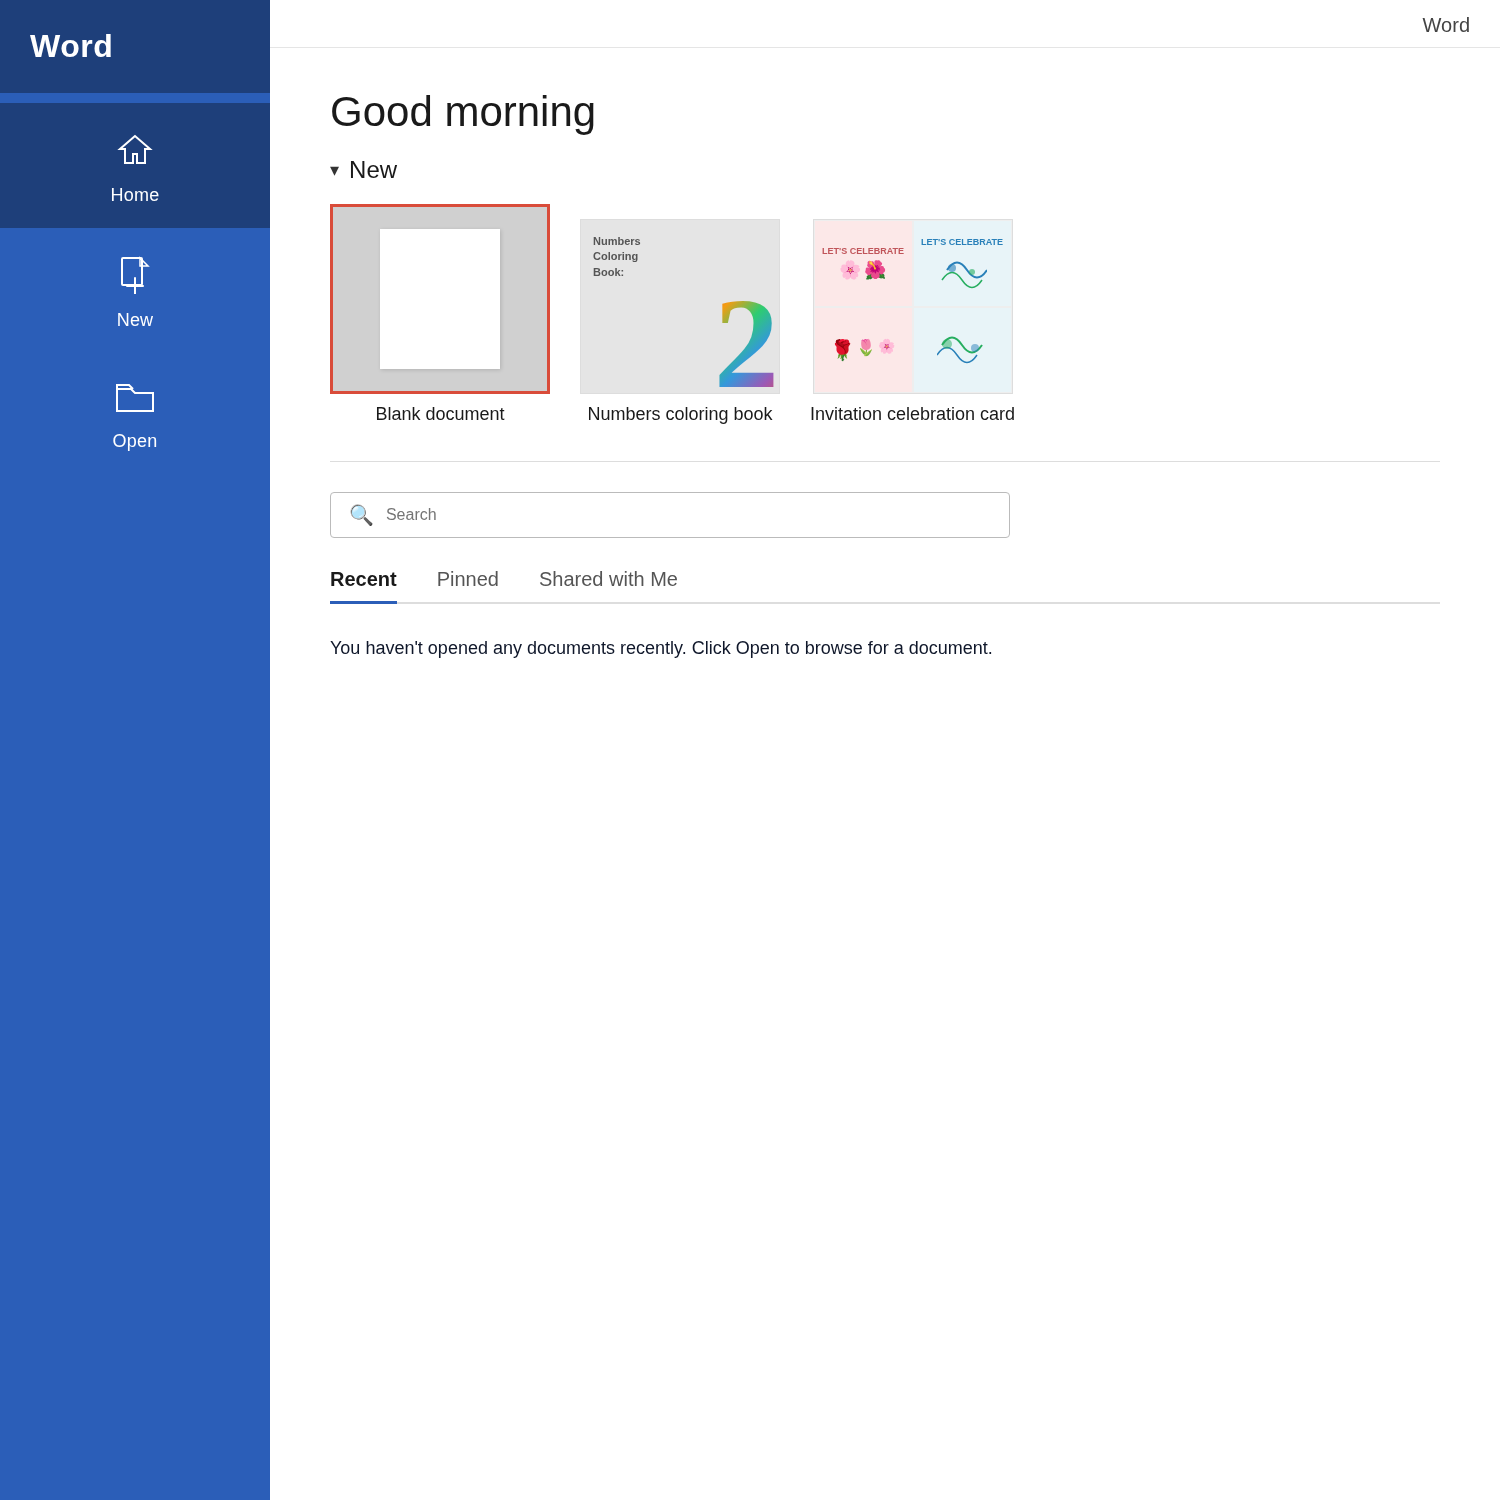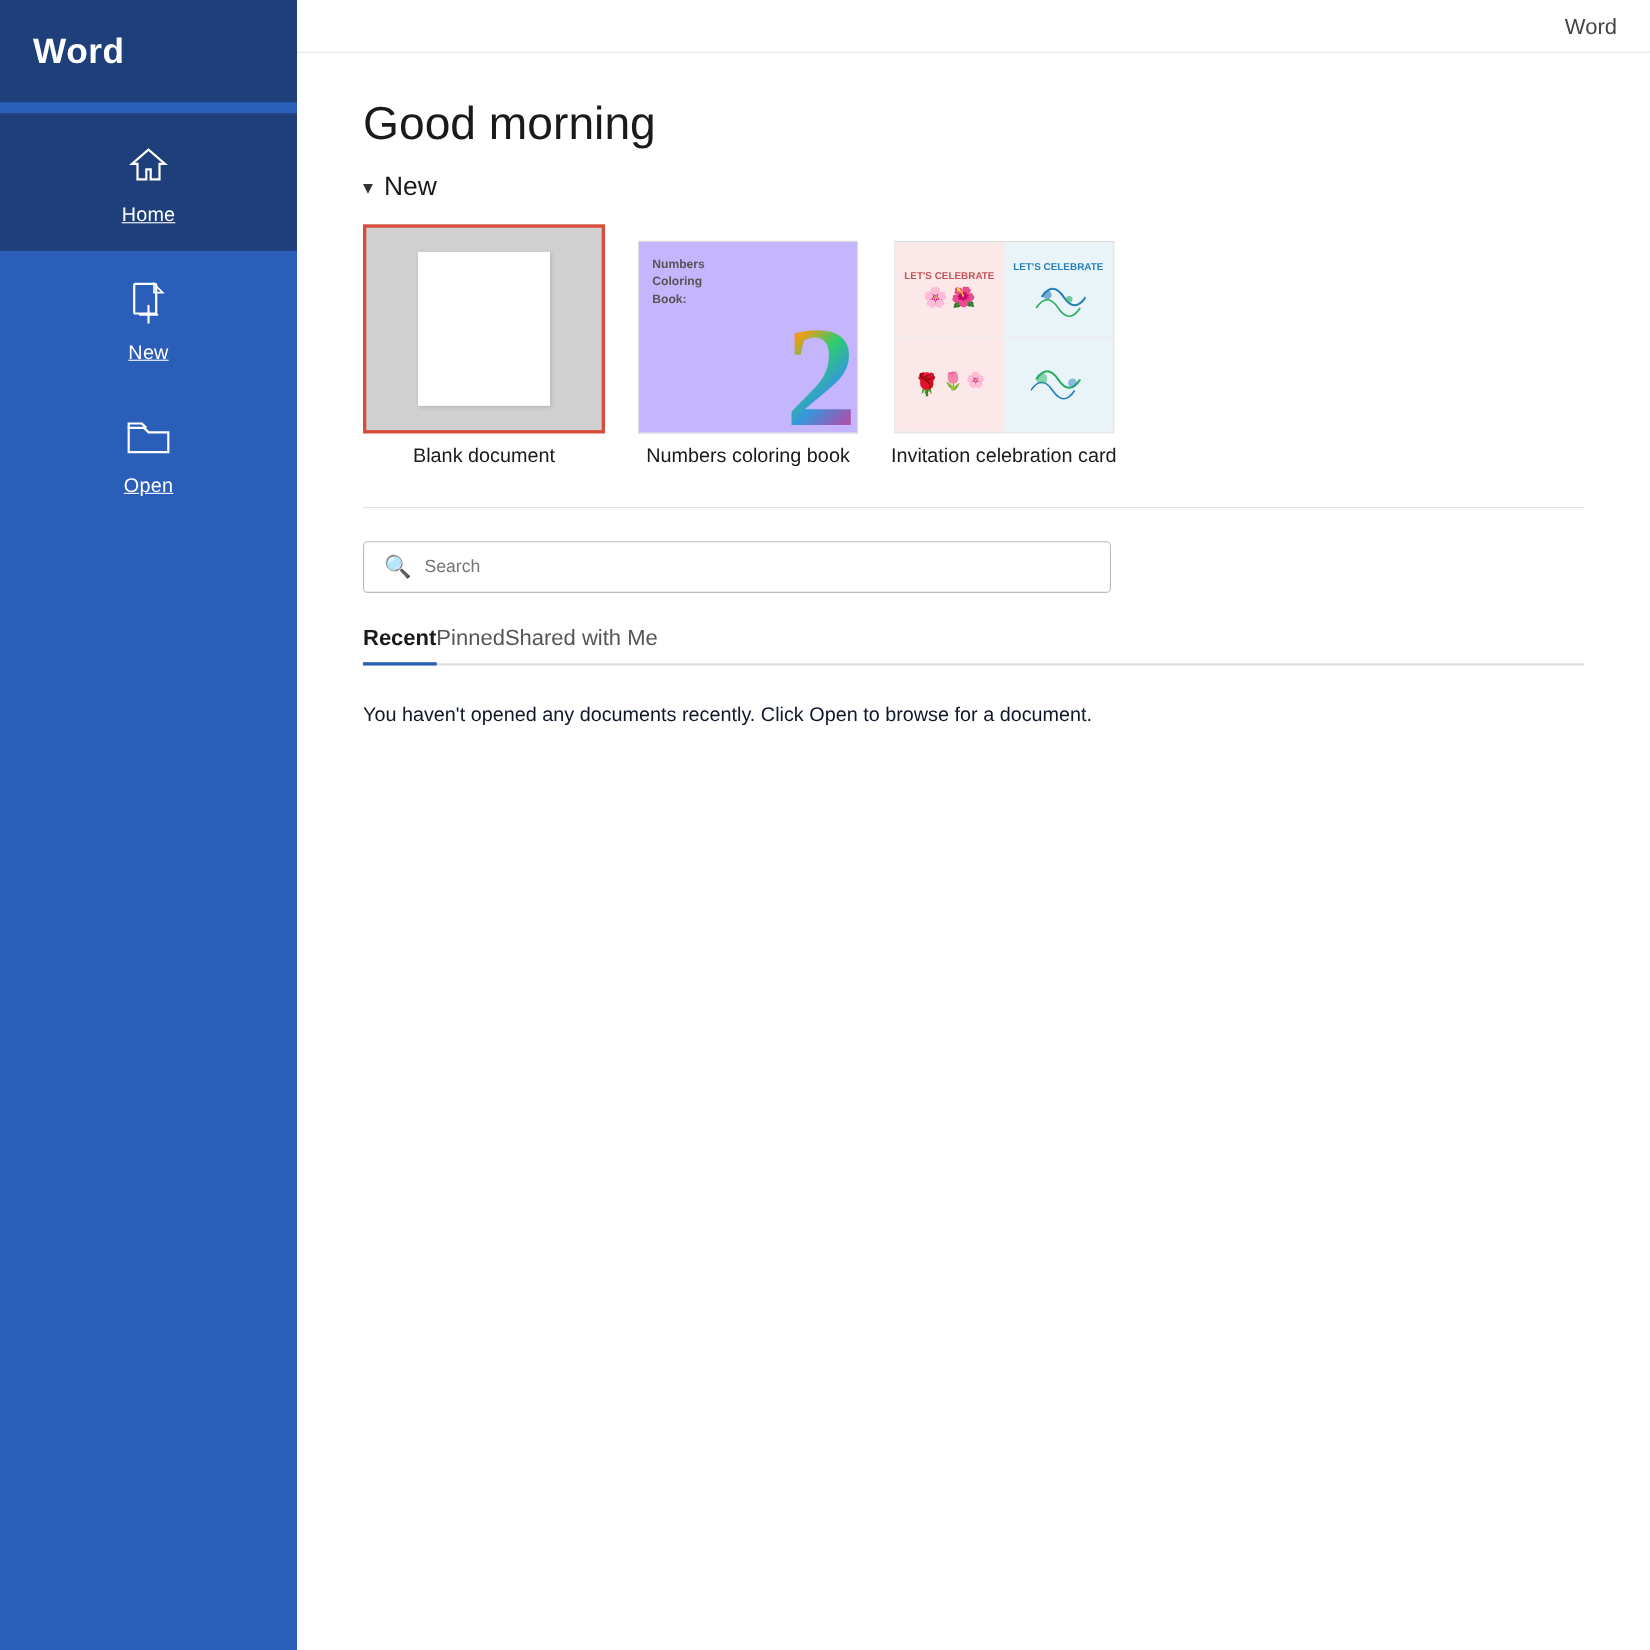--- a/index.html
+++ b/index.html
@@ -40,21 +40,20 @@
     .sidebar-item {
       display: flex;
       flex-direction: column;
       align-items: center;
       justify-content: center;
       padding: 28px 10px 22px 10px;
       cursor: pointer;
       color: #fff;
       gap: 10px;
       transition: background 0.15s;
-      text-decoration: underline;
     }
 
     .sidebar-item.active {
       background: #1e3f7a;
     }
 
     .sidebar-item-icon {
       font-size: 36px;
       line-height: 1;
     }
@@ -193,20 +192,21 @@
       outline: none;
       font-size: 16px;
       color: #888;
       width: 100%;
       font-family: inherit;
     }
 
     
     .tabs {
       display: flex;
+      gap: 40px;
       border-bottom: 2px solid #ddd;
       margin-bottom: 24px;
     }
 
     .tab {
       font-size: 20px;
       padding-bottom: 10px;
       cursor: pointer;
       color: #555;
       border-bottom: 3px solid transparent;
@@ -297,21 +297,21 @@
     <div class="templates-row">
 
       <div class="template-item">
         <div class="template-thumb selected">
           <div class="blank-doc-inner"></div>
         </div>
         <span class="template-label">Blank document</span>
       </div>
 
       <div class="template-item">
-        <div class="template-thumb" style="background:#c4b5fd; border:1px solid #ddd; width:200px; height:175px; overflow:hidden; position:relative;">
+        <div class="template-thumb" style="background:#e5e5e5; border:1px solid #ddd; width:200px; height:175px; overflow:hidden; position:relative;">
           <span style="position:absolute; top:14px; left:12px; font-size:11px; color:#555; font-weight:600; line-height:1.4;">Numbers<br>Coloring<br>Book:</span>
           <span style="position:absolute; right:0px; bottom:-15px; font-size:130px; font-weight:900; font-family:Georgia,serif;
                        background: linear-gradient(135deg, #e74c3c 0%, #f39c12 20%, #2ecc71 40%, #3498db 60%, #9b59b6 80%, #e74c3c 100%);
                        -webkit-background-clip: text; background-clip: text; -webkit-text-fill-color: transparent; line-height:1;">2</span>
         </div>
         <span class="template-label">Numbers coloring book</span>
       </div>
 
       <div class="template-item">
         <div class="template-thumb" style="background:#fff; border:1px solid #ddd; width:200px; height:175px; overflow:hidden;">

